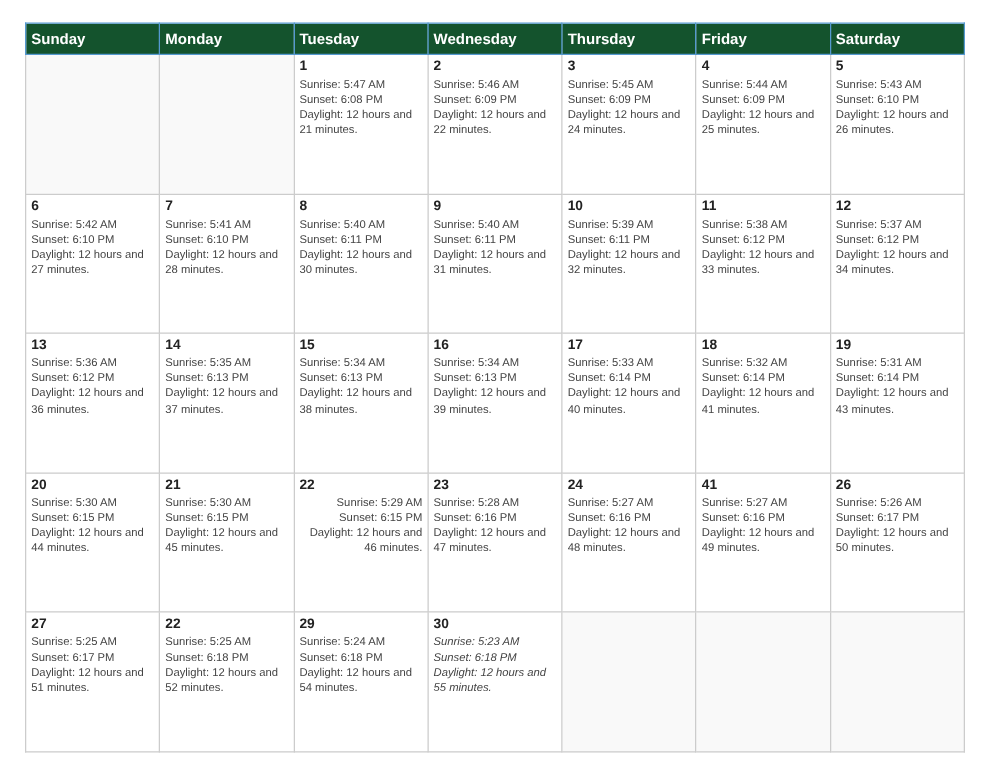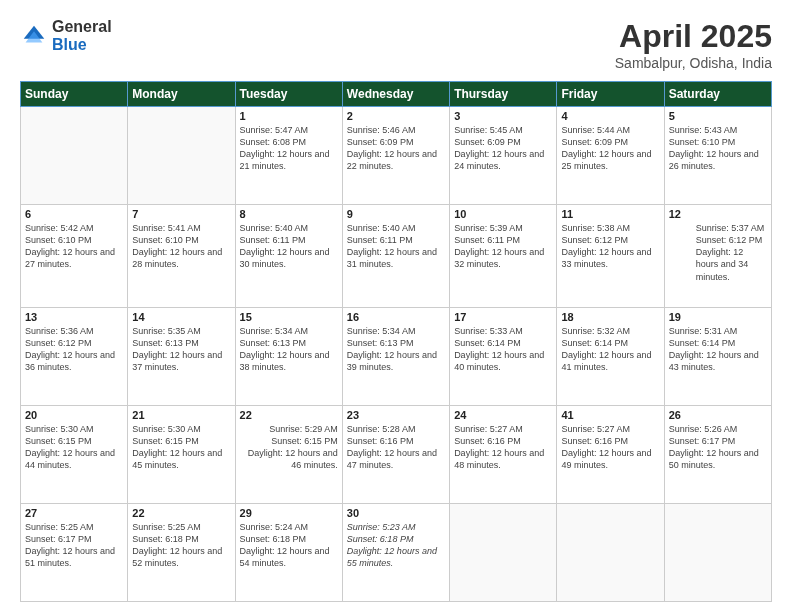--- a/index.html
+++ b/index.html
@@ -99,36 +99,20 @@
       background: #f9f9f9;
     }
     tr:nth-child(even) td {
       background: #fff;
     }
   </style>
 </head>
 <body>
 
 <div class="page">
-  <div class="header">
-    <div class="logo">
-      <svg class="logo-icon" viewBox="0 0 30 30" xmlns="http://www.w3.org/2000/svg">
-        <polygon points="15,4 26,18 4,18" fill="#1a6bbf"></polygon>
-        <polygon points="15,10 24,22 6,22" fill="#4da6ff" opacity="0.6"></polygon>
-      </svg>
-      <div class="logo-text">
-        <span class="logo-general">General</span>
-        <span class="logo-blue">Blue</span>
-      </div>
-    </div>
-    <div class="title-block">
-      <div class="title-month">April 2025</div>
-      <div class="title-location">Sambalpur, Odisha, India</div>
-    </div>
-  </div>
 
   <table class="calendar">
     <thead>
       <tr>
         <th>Sunday</th>
         <th>Monday</th>
         <th>Tuesday</th>
         <th>Wednesday</th>
         <th>Thursday</th>
         <th>Friday</th>
@@ -202,21 +186,21 @@
 Daylight: 12 hours and 32 minutes.</div>
           </td>
           <td>
             <div class="day-num">11</div>
             <div class="day-info" style="white-space: pre-line;">Sunrise: 5:38 AM
 Sunset: 6:12 PM
 Daylight: 12 hours and 33 minutes.</div>
           </td>
           <td>
             <div class="day-num">12</div>
-            <div class="day-info" style="white-space: pre-line; margin-left: 27px;">Sunrise: 5:37 AM
+            <div class="day-info" style="white-space: pre-line;">Sunrise: 5:37 AM
 Sunset: 6:12 PM
 Daylight: 12 hours and 34 minutes.</div>
           </td>
         </tr>
         <tr>
           <td>
             <div class="day-num">13</div>
             <div class="day-info" style="white-space: pre-line;">Sunrise: 5:36 AM
 Sunset: 6:12 PM
 Daylight: 12 hours and 36 minutes.</div>

